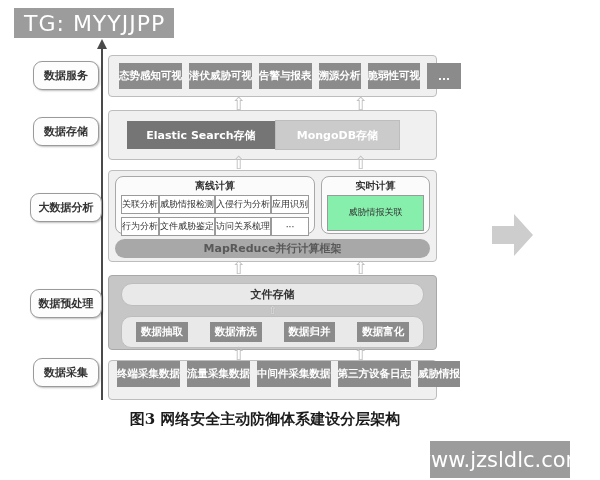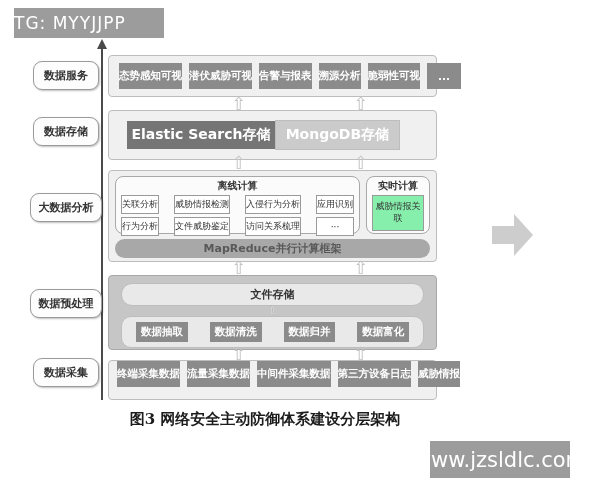--- a/index.html
+++ b/index.html
@@ -2,21 +2,21 @@
 <html><head>
 <meta charset="utf-8">
 <style>
   html,body{margin:0;padding:0;background:#ffffff;}
   .stage{
     position:relative;width:600px;height:480px;background:#ffffff;
     font-family:"DejaVu Sans","Liberation Sans",sans-serif;overflow:hidden;
   }
   
   .badge{position:absolute;background:#9c9c9c;color:#ffffff;display:flex;align-items:center;}
-  .badge.tg{left:14px;top:8px;width:150px;height:30px;font-size:17px;letter-spacing:1px;}
+  .badge.tg{left:14px;top:8px;width:150px;height:30px;font-size:22px;padding-left:10px;letter-spacing:1px;}
   .badge.site{left:430px;top:441px;width:140px;height:37px;font-size:21px;justify-content:center;}
   
   .vline{position:absolute;left:101px;top:48px;width:2px;height:352px;background:#4a4a4a;}
   .vline-head{position:absolute;left:-4px;top:-9px;width:0;height:0;
     border-left:5px solid transparent;border-right:5px solid transparent;border-bottom:10px solid #4a4a4a;}
   
   .llabel{position:absolute;left:33px;width:64px;height:27px;background:#fdfdfd;border:1px solid #9a9a9a;
     border-radius:9px;box-shadow:1px 1px 2px rgba(0,0,0,.25);display:flex;align-items:center;justify-content:center;
     font-size:11px;font-weight:bold;color:#333;white-space:nowrap;}
   
@@ -27,30 +27,30 @@
   .layer.r3{top:170px;height:92px;padding:5px 6px;}
   .layer.r4{top:275px;height:75px;background:#c6c6c6;border-color:#a8a8a8;padding:7px 12px;}
   .layer.r5{top:360px;height:40px;display:flex;gap:7px;padding:0 8px;}
   
   .darkbox{background:#8b8b8b;color:#ffffff;font-size:10.5px;font-weight:bold;text-align:center;
     display:flex;align-items:center;justify-content:center;white-space:nowrap;}
   .r1 .darkbox{flex:1;height:26px;}
   .r1 .darkbox.dots{flex:0 0 34px;}
   .r5 .darkbox{flex:1;height:26px;}
   .storebox{height:28px;display:flex;align-items:center;justify-content:center;
-    font-size:14px;font-weight:bold;color:#fff;}
+    font-size:11px;font-weight:bold;color:#fff;}
   .storebox.es{width:150px;background:#757575;}
   .storebox.mongo{width:125px;background:#cbcbcb;border:1px solid #bdbdbd;}
   
   .calc-wrap{display:flex;gap:6px;height:58px;}
   .calc{background:#fbfbfb;border:1px solid #a8a8a8;border-radius:8px;padding:2px 5px;box-sizing:border-box;}
   .calc.offline{flex:1.72;}
   .calc.realtime{flex:1;display:flex;flex-direction:column;}
   .calc-title{text-align:center;font-size:10px;font-weight:bold;color:#333;height:13px;line-height:13px;}
-  .calc-row{display:flex;gap:15px;margin-top:3px;}
+  .calc-row{display:flex;gap:0;margin-top:3px;}
   .whitebox{flex:1;background:#ffffff;border:1px solid #9a9a9a;font-size:9px;color:#333;
     height:17px;display:flex;align-items:center;justify-content:center;white-space:nowrap;}
   .rt-body{display:flex;gap:5px;flex:1;}
   .rt-cols{flex:1.6;display:flex;flex-direction:column;}
   .rt-side{flex:1;background:#86efac;border:1px solid #9a9a9a;font-size:9px;color:#333;
     display:flex;align-items:center;justify-content:center;text-align:center;margin-top:3px;line-height:1.3;}
   .mapbar{margin-top:5px;height:19px;background:#a8a8a8;border-radius:10px;display:flex;align-items:center;
     justify-content:center;font-size:11px;font-weight:bold;color:#595959;}
   
   .filepill{height:21px;background:#e9e9e9;border:1px solid #bdbdbd;border-radius:11px;display:flex;

